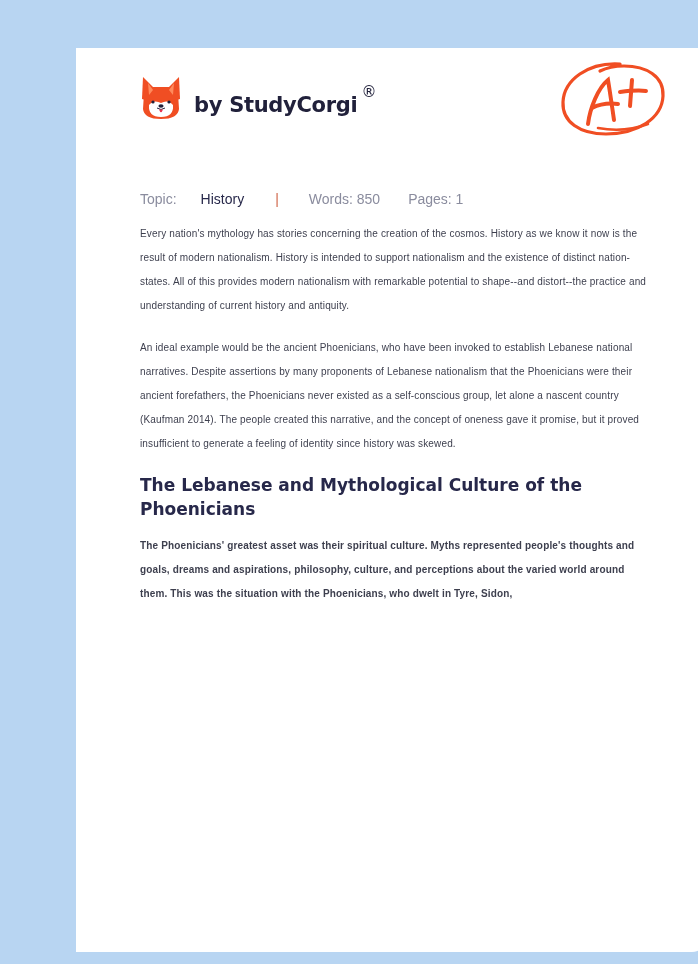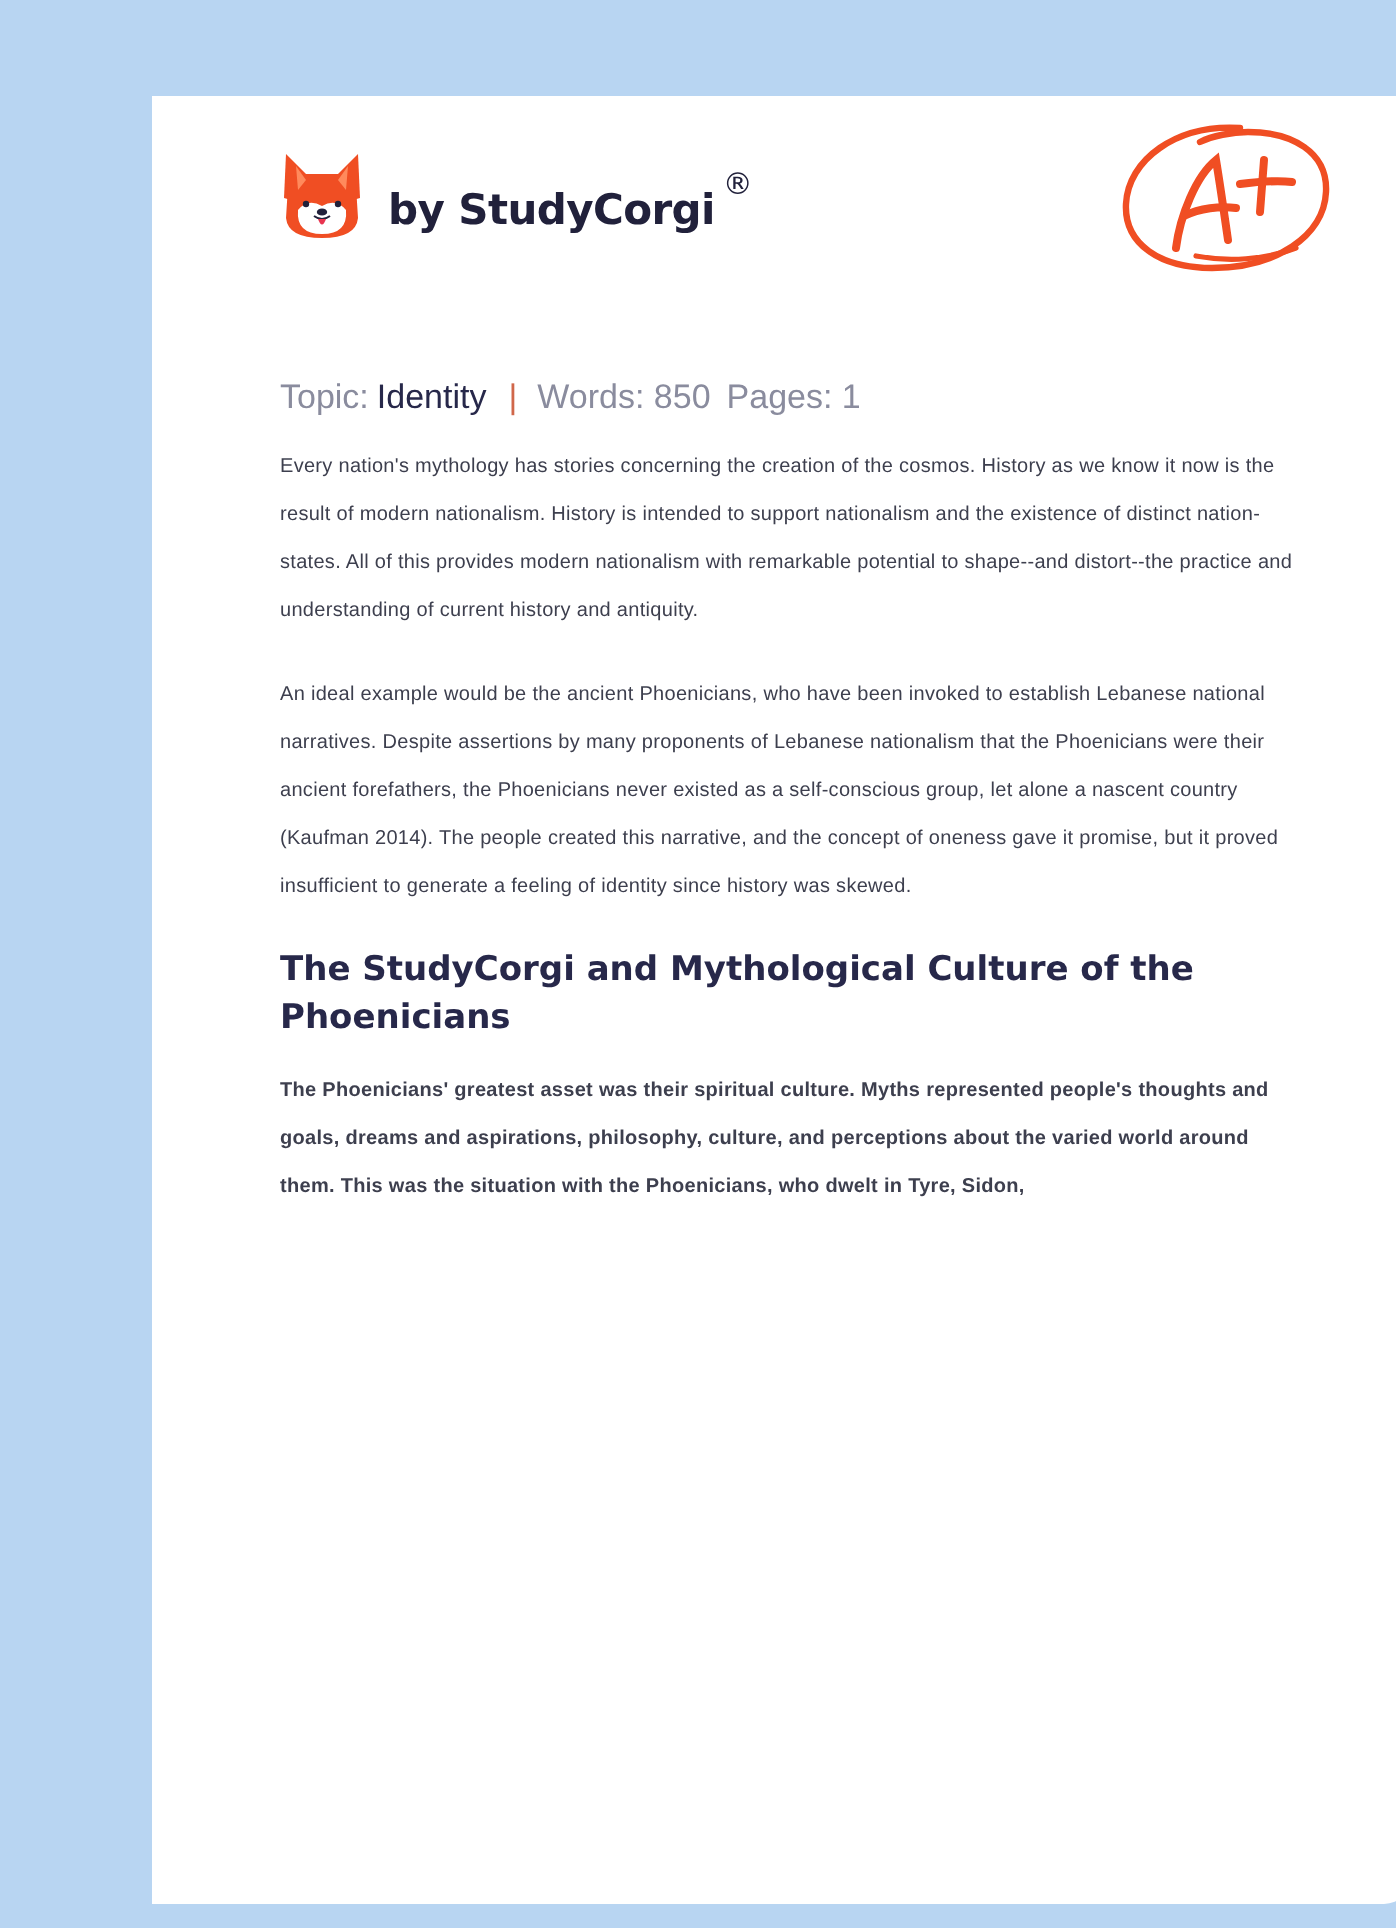--- a/index.html
+++ b/index.html
@@ -51,24 +51,25 @@
   .title {
     font-family: "DejaVu Sans", sans-serif;
     font-weight: bold;
     font-size: 26px;
     line-height: 42px;
     color: #27284a;
     letter-spacing: -0.4px;
   }
   .meta {
     margin-top: 11px;
-    font-size: 17px;
+    font-size: 14px;
     color: #8a8c9e;
-    display: flex; align-items: flex-end;
+    display: flex; align-items: center;
     height: 20px;
+    gap: 20px;
   }
   .meta .topic-value { color: #27284a; margin-left: 4px; }
   .meta .sep { color: #d0674a; margin: 0 10px 0 11px; }
   .meta .pages { margin-left: 8px; }
   h2.section {
     font-family: "DejaVu Sans", sans-serif;
     font-weight: bold;
     font-size: 17px;
     line-height: 24px;
     color: #27284a;
@@ -118,25 +119,25 @@
       <path d="M74 22 L72 48" stroke="#f04e23" stroke-width="4" fill="none" stroke-linecap="round"></path>
       <path d="M62 34 C70 33 80 32 88 33" stroke="#f04e23" stroke-width="4" fill="none" stroke-linecap="round"></path>
       <path d="M40 70 C56 73 74 72 90 66" stroke="#f04e23" stroke-width="2.6" fill="none" stroke-linecap="round"></path>
     </svg>
   </div>
 
   <div class="content">
 
     <div class="meta">
       <span>Topic:</span>
-      <span class="topic-value">Identity</span>
+      <span class="topic-value">History</span>
       <span class="sep">|</span>
       <span>Words: 850</span>
       <span class="pages">Pages: 1</span>
     </div>
 
     <p class="body" style="margin-top:13px;">Every nation's mythology has stories concerning the creation of the cosmos. History as we know it now is the result of modern nationalism. History is intended to support nationalism and the existence of distinct nation-states. All of this provides modern nationalism with remarkable potential to shape--and distort--the practice and understanding of current history and antiquity.</p>
     <p class="body" style="margin-top:18px;">An ideal example would be the ancient Phoenicians, who have been invoked to establish Lebanese national narratives. Despite assertions by many proponents of Lebanese nationalism that the Phoenicians were their ancient forefathers, the Phoenicians never existed as a self-conscious group, let alone a nascent country (Kaufman 2014). The people created this narrative, and the concept of oneness gave it promise, but it proved insufficient to generate a feeling of identity since history was skewed.</p>
 
-    <h2 class="section" style="margin-top:17px;">The StudyCorgi and Mythological Culture of the Phoenicians</h2>
+    <h2 class="section" style="margin-top:17px;">The Lebanese and Mythological Culture of the Phoenicians</h2>
     <p class="body" style="margin-top:13px;font-weight:bold;">The Phoenicians' greatest asset was their spiritual culture. Myths represented people's thoughts and goals, dreams and aspirations, philosophy, culture, and perceptions about the varied world around them. This was the situation with the Phoenicians, who dwelt in Tyre, Sidon,</p>
   </div>
 </div>
 
 </body></html>

